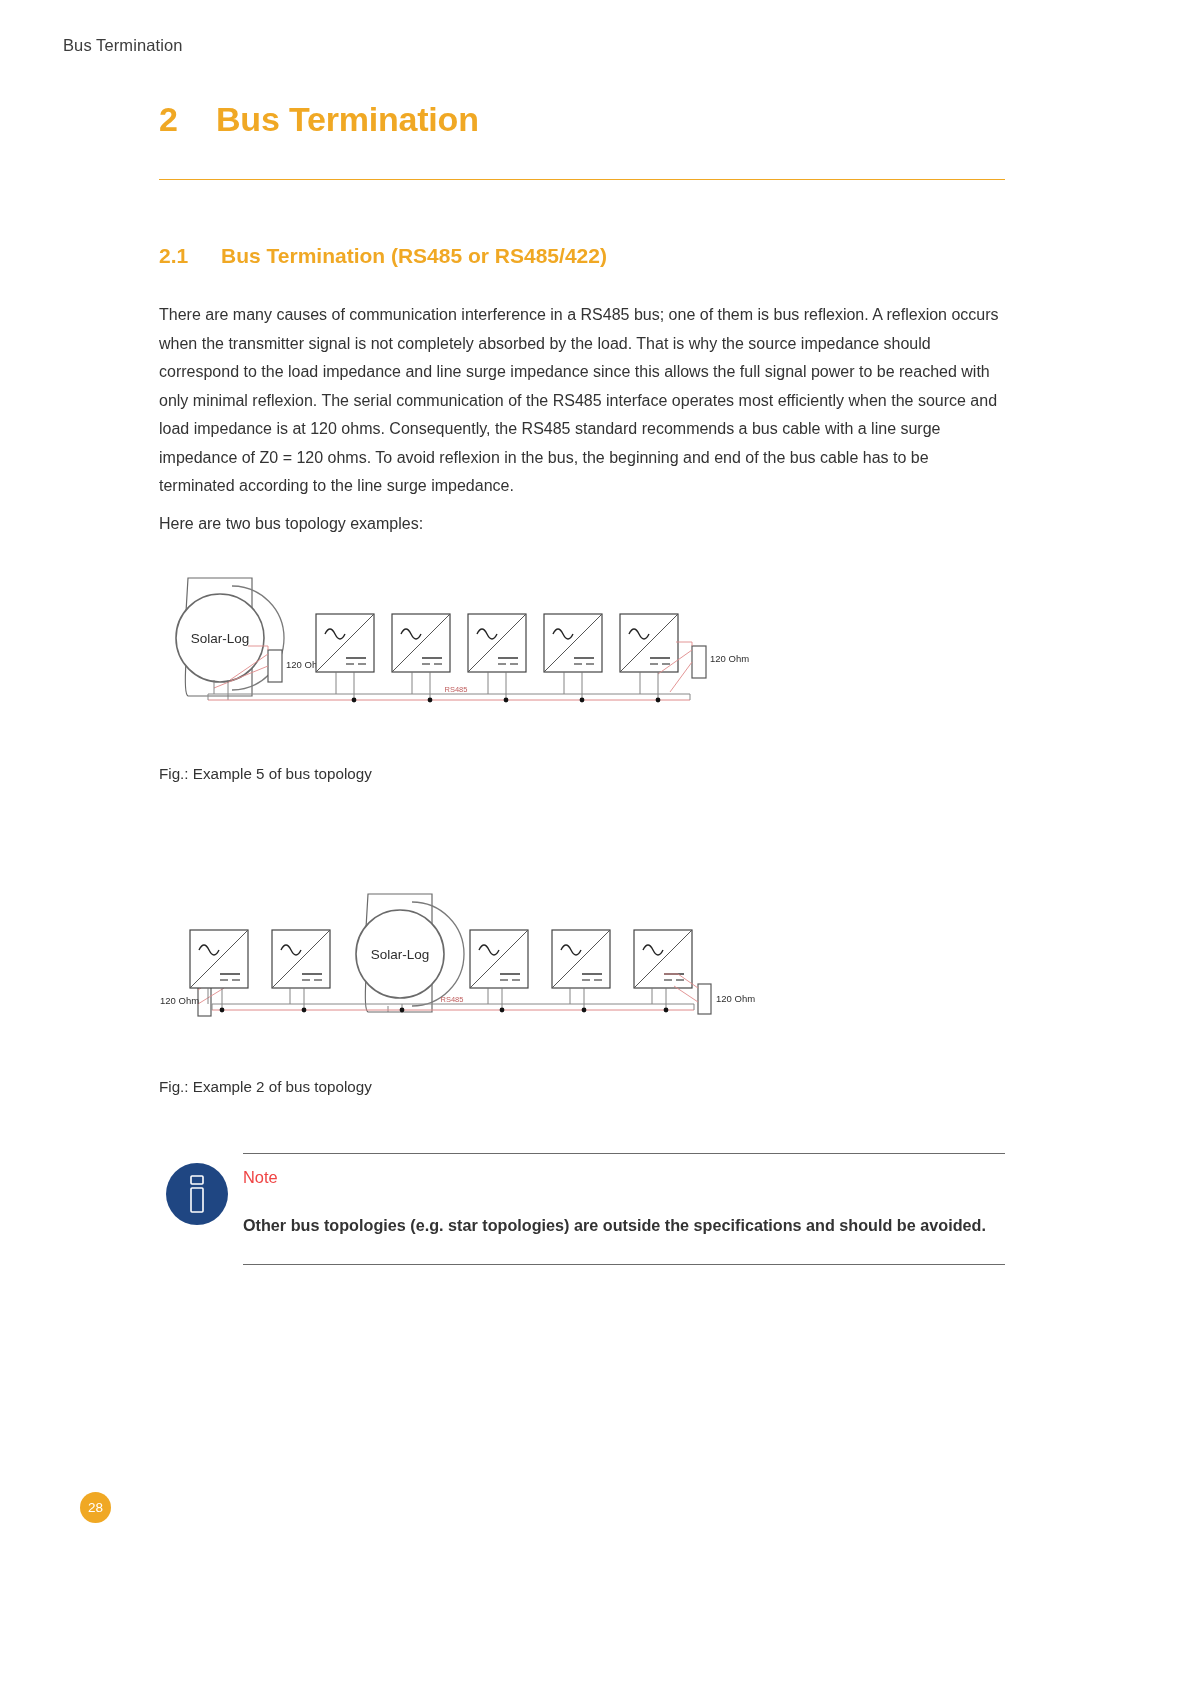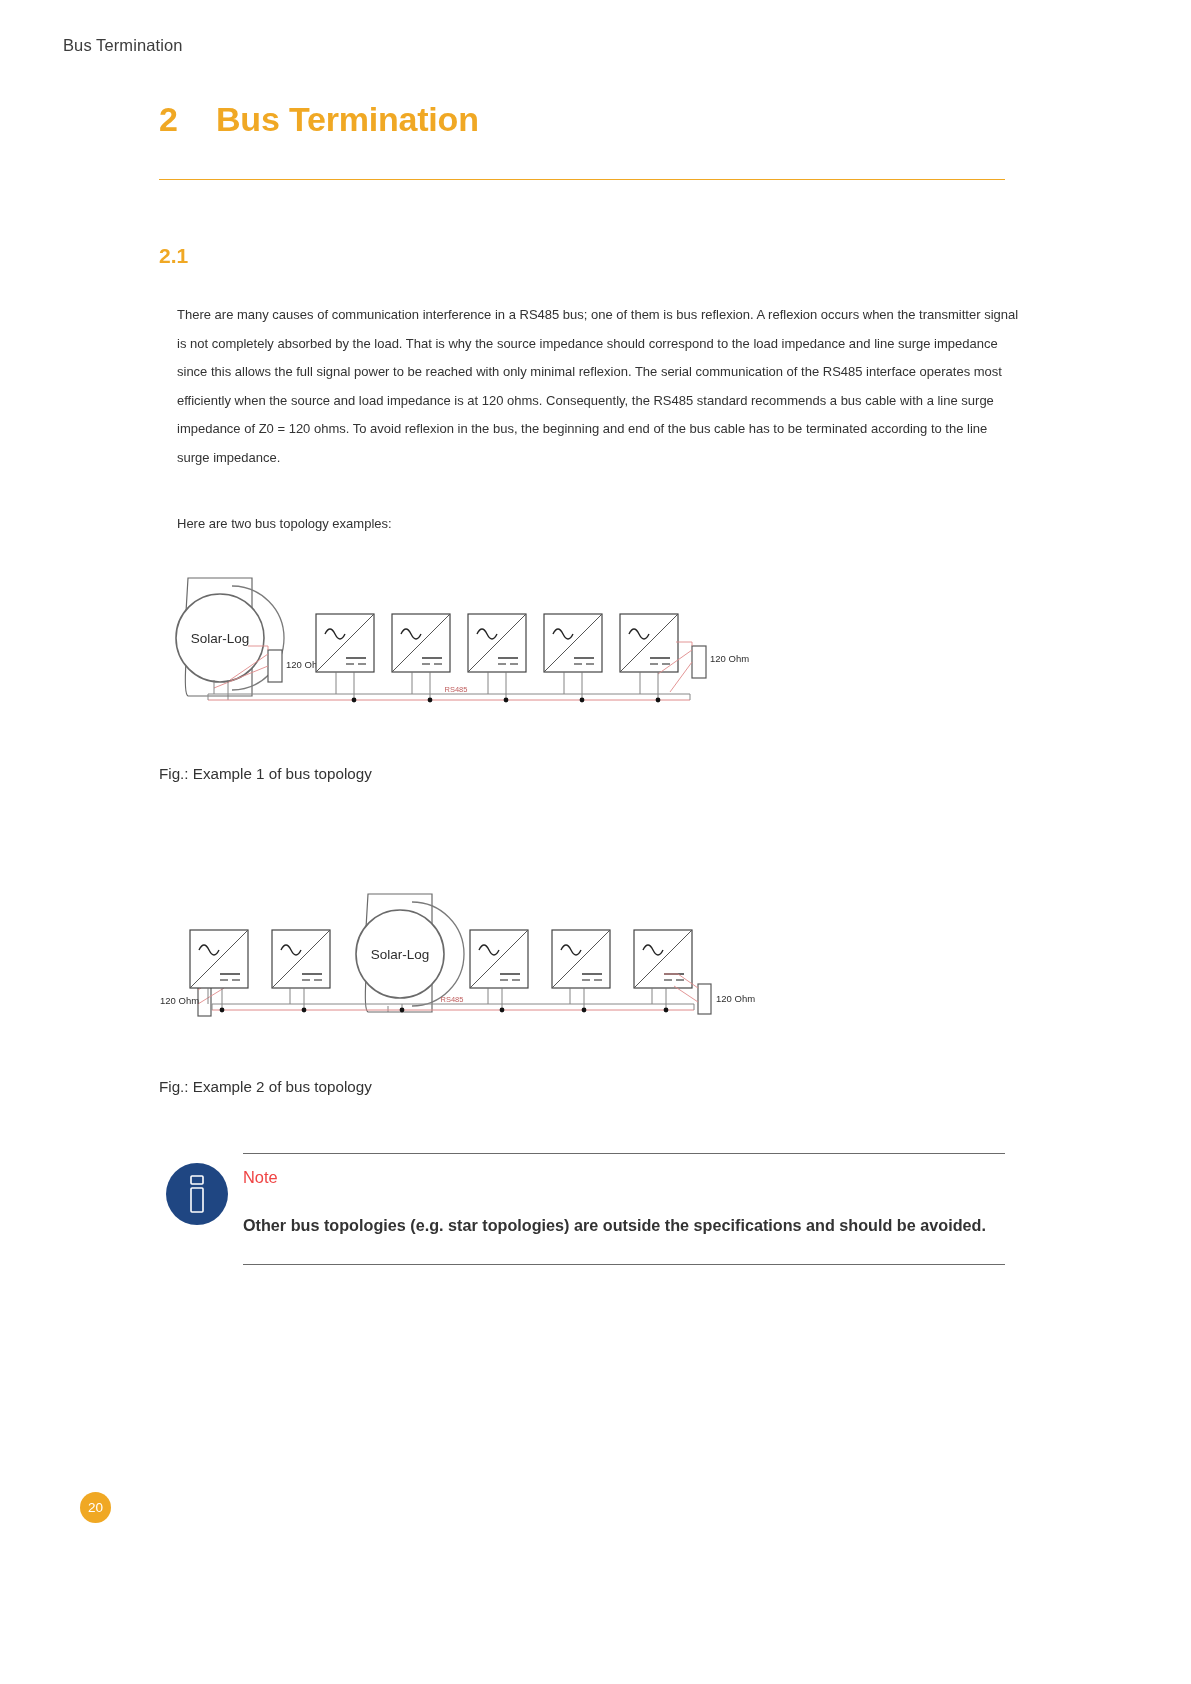--- a/index.html
+++ b/index.html
@@ -71,23 +71,23 @@
     align-items: flex-end;
     color: #f0a824;
     font-size: 21px;
     font-weight: 700;
   }
   .section-num { width: 62px; flex: 0 0 62px; }
 
   
   .body-para {
     position: absolute;
-    left: 177px;
+    left: 159px;
     width: 846px;
-    font-size: 13px;
+    font-size: 16px;
     line-height: 28.5px;
     color: #333333;
     text-align: left;
   }
   #para-main { top: 301px; }
   #para-examples { top: 510px; }
 
   
   .figure {
     position: absolute;
@@ -177,20 +177,21 @@
   <div class="chapter-block">
     <div class="chapter-line">
       <span class="chapter-num">2</span>
       <span class="chapter-name">Bus Termination</span>
     </div>
     <div class="chapter-rule"></div>
   </div>
 
   <div class="section-heading">
     <span class="section-num">2.1</span>
+    <span>Bus Termination (RS485 or RS485/422)</span>
   </div>
 
   <div class="body-para" id="para-main">There are many causes of communication interference in a RS485 bus; one of them is bus reflexion. A reflexion occurs when the transmitter signal is not completely absorbed by the load. That is why the source impedance should correspond to the load impedance and line surge impedance since this allows the full signal power to be reached with only minimal reflexion. The serial communication of the RS485 interface operates most efficiently when the source and load impedance is at 120 ohms. Consequently, the RS485 standard recommends a bus cable with a line surge impedance of Z0 = 120 ohms. To avoid reflexion in the bus, the beginning and end of the bus cable has to be terminated according to the line surge impedance.</div>
 
   <div class="body-para" id="para-examples">Here are two bus topology examples:</div>
 
   <div class="figure" id="figure-1">
     <svg width="580" height="165" viewBox="0 0 580 165">
       <g stroke="#4a4a4a" fill="none" stroke-width="1.2">
 
@@ -270,21 +271,21 @@
           <circle cx="184" cy="138" r="2.4"></circle>
           <circle cx="260" cy="138" r="2.4"></circle>
           <circle cx="336" cy="138" r="2.4"></circle>
           <circle cx="412" cy="138" r="2.4"></circle>
           <circle cx="488" cy="138" r="2.4"></circle>
         </g>
       </g>
     </svg>
   </div>
 
-  <div class="fig-caption" id="caption-1">Fig.: Example 1 of bus topology</div>
+  <div class="fig-caption" id="caption-1">Fig.: Example 5 of bus topology</div>
 
   <div class="figure" id="figure-2">
     <svg width="600" height="165" viewBox="0 0 600 165">
       <g stroke="#4a4a4a" fill="none" stroke-width="1.2">
 
         <rect x="38" y="106" width="13" height="30" stroke="#5a5a5a" fill="#ffffff"></rect>
         <path d="M38 110 L 58 96 L 74 96" stroke="#e08a8a" stroke-width="0.9"></path>
         <path d="M38 124 L 64 108" stroke="#e08a8a" stroke-width="0.9"></path>
         <text x="0" y="124" font-size="9.5" fill="#2e2e2e" stroke="none">120 Ohm</text>
 
@@ -375,15 +376,15 @@
     </svg>
   </div>
 
   <div class="note-box">
     <div class="note-rule"></div>
     <div class="note-title">Note</div>
     <div class="note-para">Other bus topologies (e.g. star topologies) are outside the specifications and should be avoided.</div>
     <div class="note-rule-bottom"></div>
   </div>
 
-  <div class="page-number">20</div>
+  <div class="page-number">28</div>
 
 </div>
 
 </body></html>

